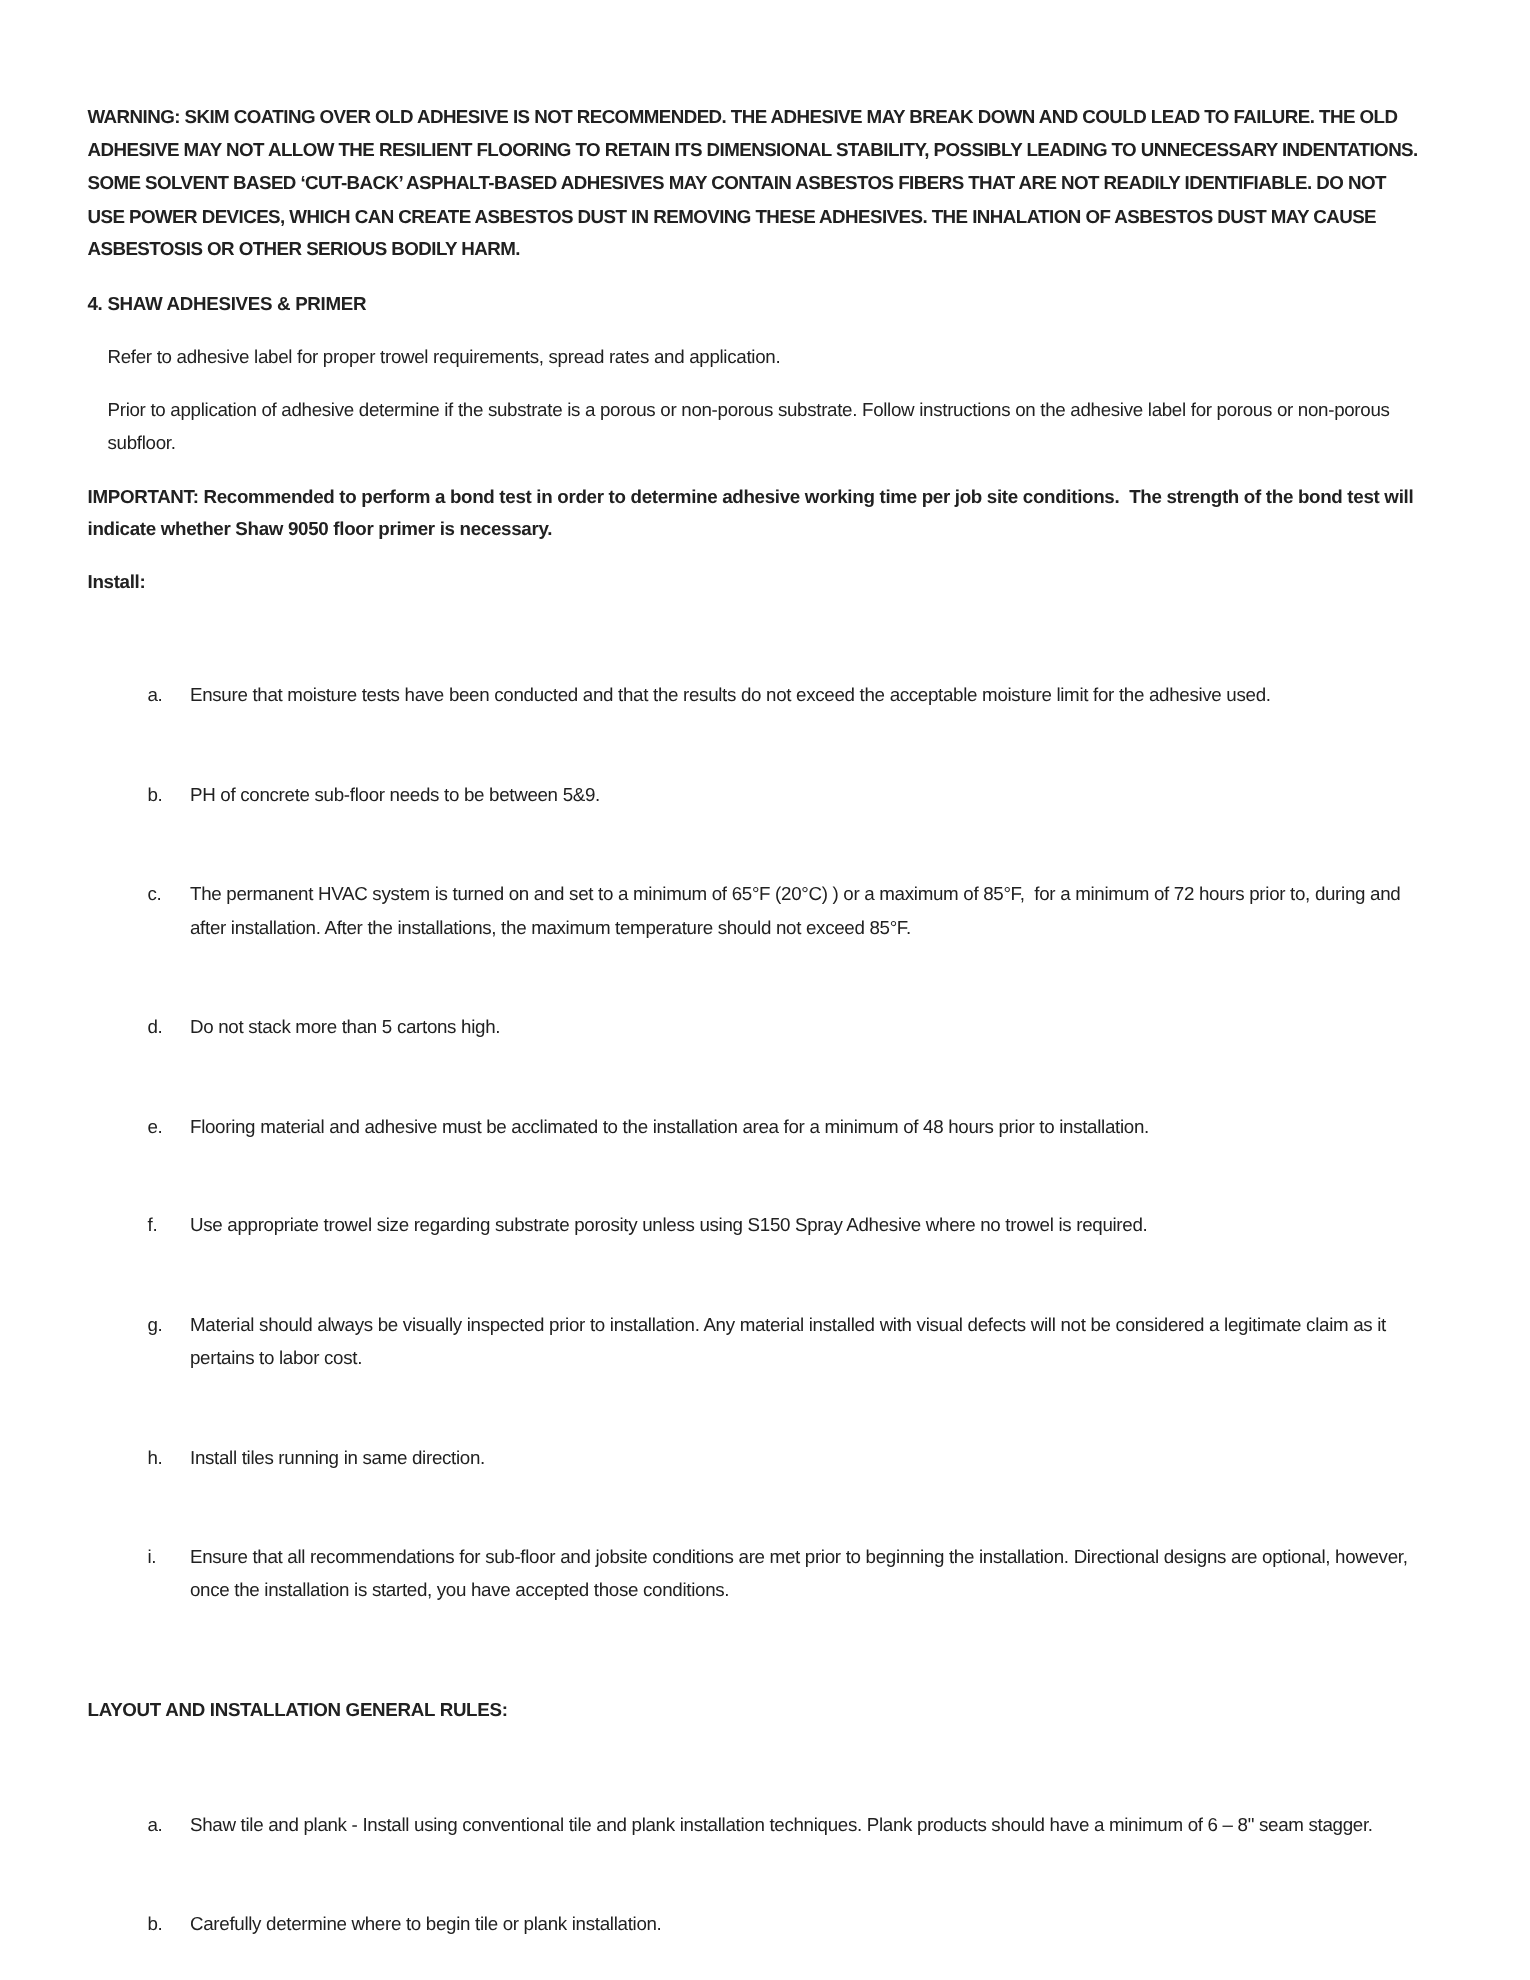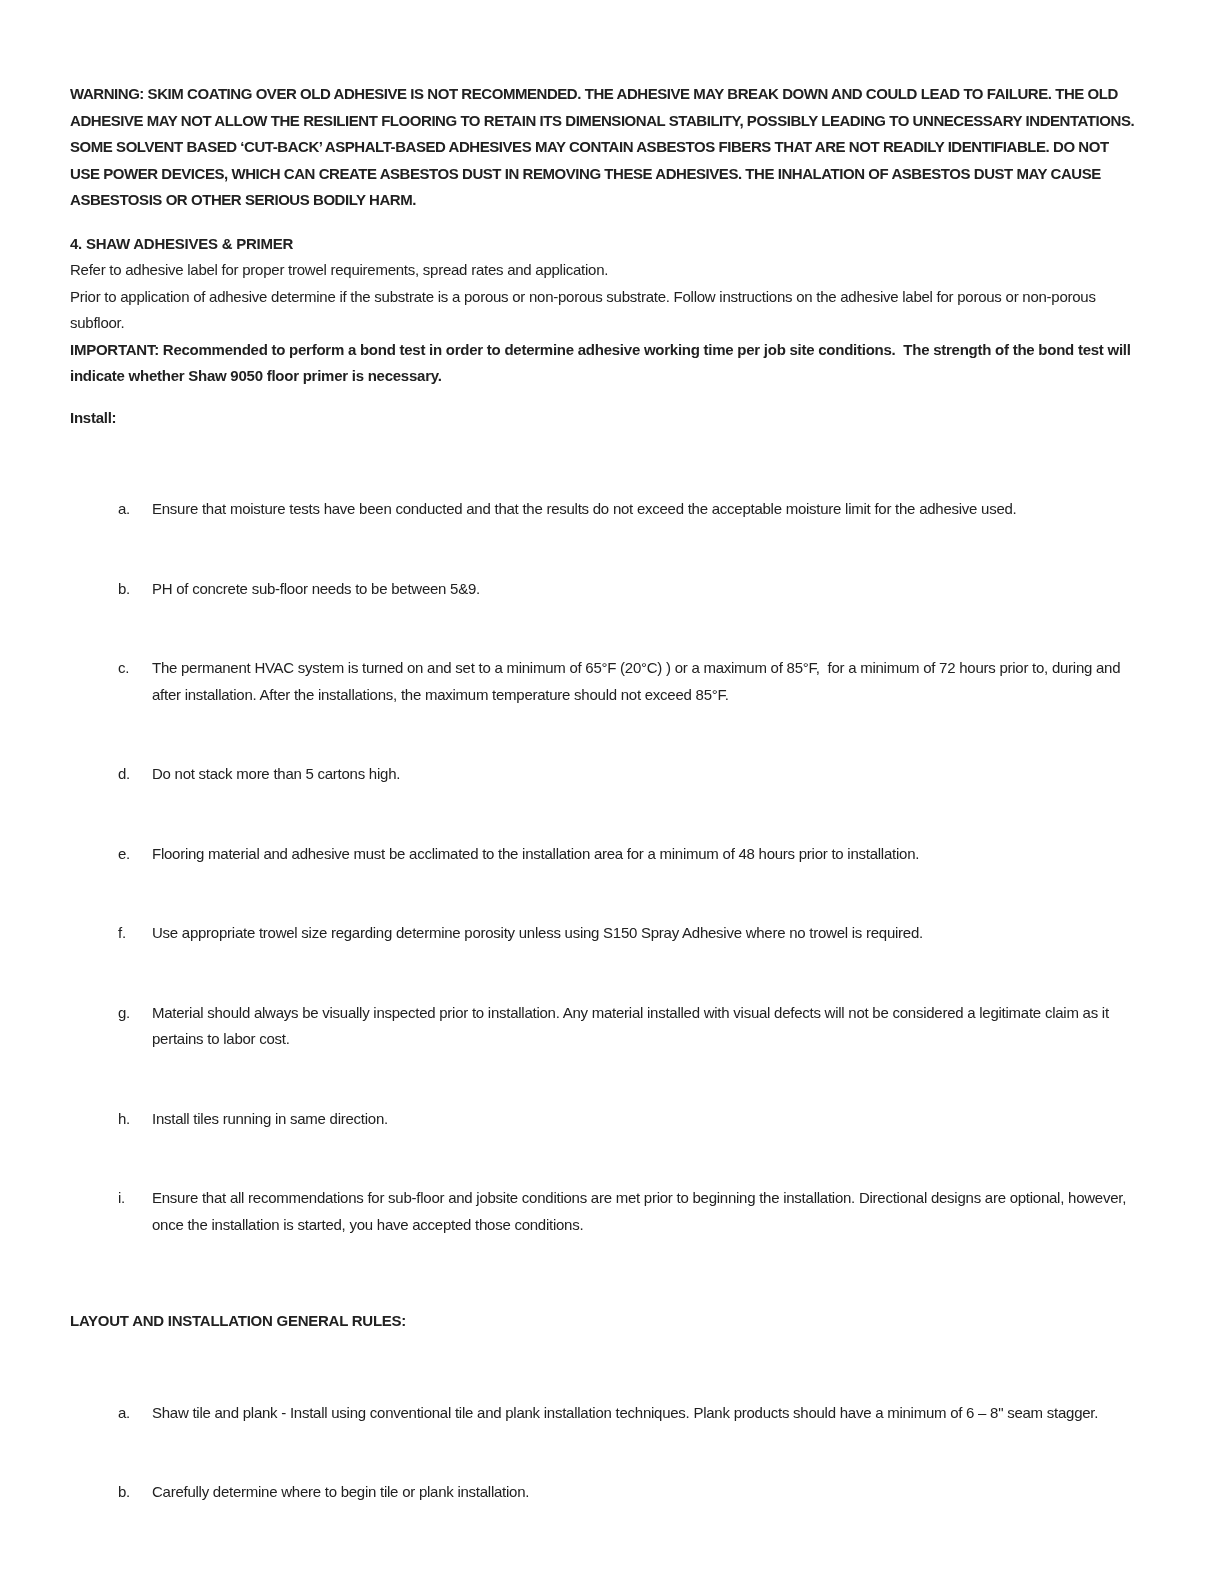--- a/index.html
+++ b/index.html
@@ -45,22 +45,22 @@
   .li-text { flex:1; }
 </style>
 </head>
 <body>
 
 <div class="page">
 
   <p class="txt warning">WARNING: SKIM COATING OVER OLD ADHESIVE IS NOT RECOMMENDED. THE ADHESIVE MAY BREAK DOWN AND COULD LEAD TO FAILURE. THE OLD ADHESIVE MAY NOT ALLOW THE RESILIENT FLOORING TO RETAIN ITS DIMENSIONAL STABILITY, POSSIBLY LEADING TO UNNECESSARY INDENTATIONS. SOME SOLVENT BASED ‘CUT-BACK’ ASPHALT-BASED ADHESIVES MAY CONTAIN ASBESTOS FIBERS THAT ARE NOT READILY IDENTIFIABLE. DO NOT USE POWER DEVICES, WHICH CAN CREATE ASBESTOS DUST IN REMOVING THESE ADHESIVES. THE INHALATION OF ASBESTOS DUST MAY CAUSE ASBESTOSIS OR OTHER SERIOUS BODILY HARM.</p>
 
   <div class="txt heading">4. SHAW ADHESIVES &amp; PRIMER</div>
-  <p class="txt" style="margin:0">Refer to adhesive label for proper trowel requirements, spread rates and application.</p>
-  <p class="txt" style="margin:0">Prior to application of adhesive determine if the substrate is a porous or non-porous substrate. Follow instructions on the adhesive label for porous or non-porous subfloor.</p>
+  <p class="txt" style="margin:16px">Refer to adhesive label for proper trowel requirements, spread rates and application.</p>
+  <p class="txt" style="margin:16px">Prior to application of adhesive determine if the substrate is a porous or non-porous substrate. Follow instructions on the adhesive label for porous or non-porous subfloor.</p>
   <p class="txt bold" style="margin:0">IMPORTANT: Recommended to perform a bond test in order to determine adhesive working time per job site conditions.  The strength of the bond test will indicate whether Shaw 9050 floor primer is necessary.</p>
 
   <div class="txt subheading">Install:</div>
 
   <div class="txt list">
     <div class="li">
       <span class="li-label">a.</span>
       <span class="li-text">Ensure that moisture tests have been conducted and that the results do not exceed the acceptable moisture limit for the adhesive used.</span>
     </div>
     <div class="li">
@@ -74,21 +74,21 @@
     <div class="li">
       <span class="li-label">d.</span>
       <span class="li-text">Do not stack more than 5 cartons high.</span>
     </div>
     <div class="li">
       <span class="li-label">e.</span>
       <span class="li-text">Flooring material and adhesive must be acclimated to the installation area for a minimum of 48 hours prior to installation.</span>
     </div>
     <div class="li">
       <span class="li-label">f.</span>
-      <span class="li-text">Use appropriate trowel size regarding determine porosity unless using S150 Spray Adhesive where no trowel is required.</span>
+      <span class="li-text">Use appropriate trowel size regarding substrate porosity unless using S150 Spray Adhesive where no trowel is required.</span>
     </div>
     <div class="li">
       <span class="li-label">g.</span>
       <span class="li-text">Material should always be visually inspected prior to installation. Any material installed with visual defects will not be considered a legitimate claim as it pertains to labor cost.</span>
     </div>
     <div class="li">
       <span class="li-label">h.</span>
       <span class="li-text">Install tiles running in same direction.</span>
     </div>
     <div class="li">

